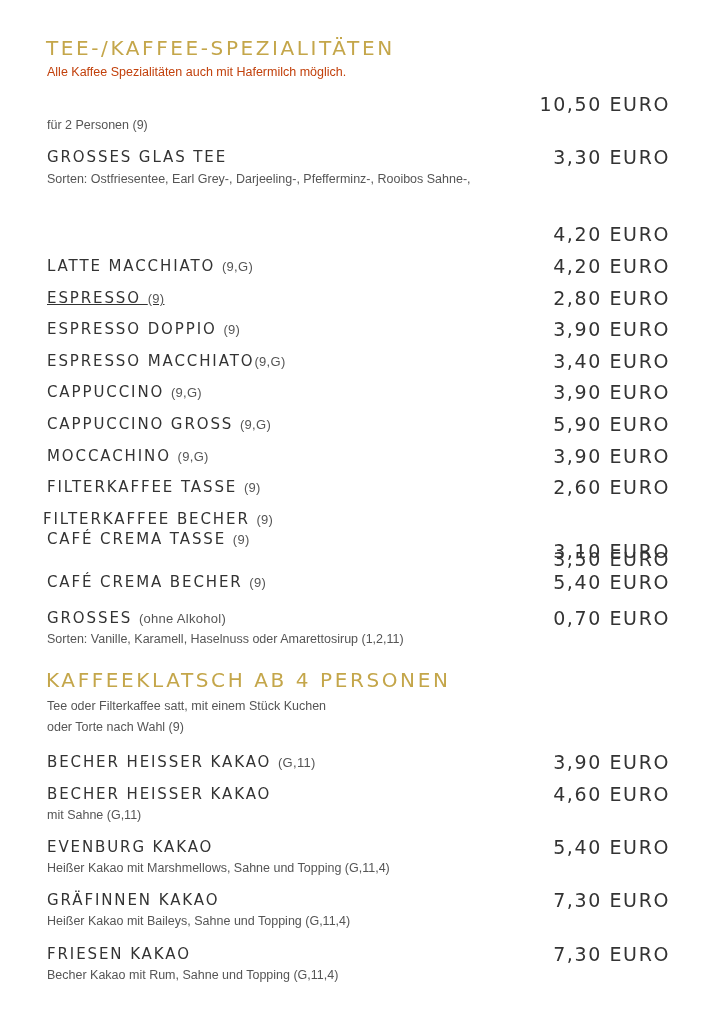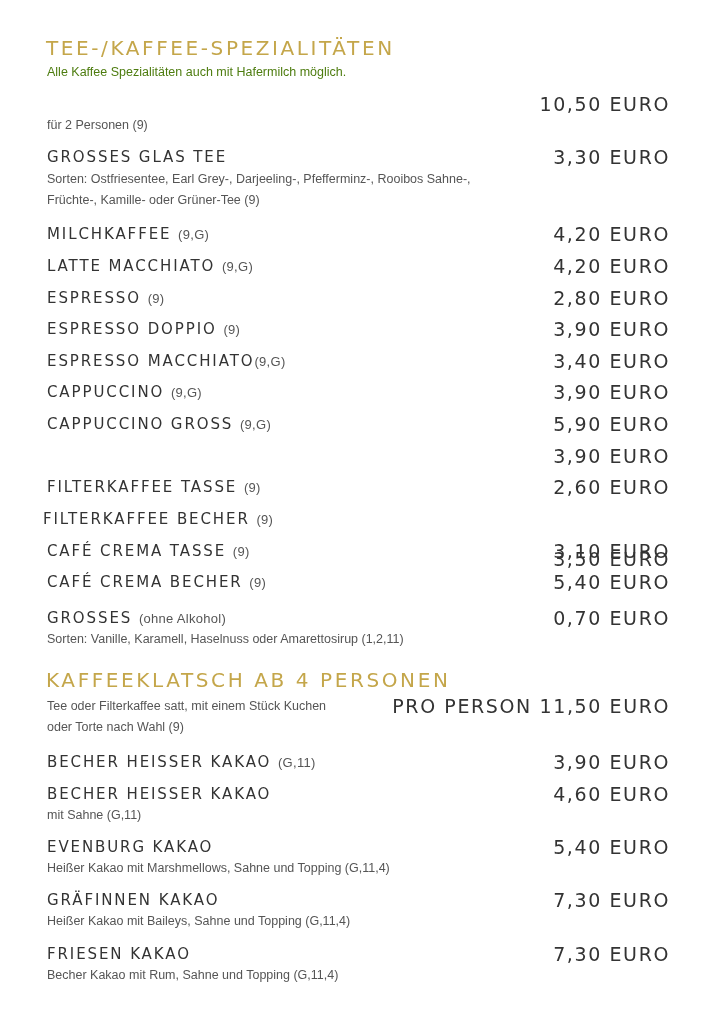--- a/index.html
+++ b/index.html
@@ -6,21 +6,21 @@
     body { width: 720px; height: 1024px; position: relative; overflow: hidden; }
     .page { position: absolute; left: 0; top: 0; width: 720px; height: 1024px; }
     .abs { position: absolute; white-space: nowrap; }
     .sec-title {
       font-family: "DejaVu Sans", sans-serif;
       font-size: 20px; letter-spacing: 2.6px; font-weight: normal;
       color: #c4a64a; line-height: 24px;
     }
     .sec-sub {
       font-family: "Liberation Sans", sans-serif;
-      font-size: 12.5px; color: #4d7c0f; line-height: 16px;
+      font-size: 12.5px; color: #c2410c; line-height: 16px;
     }
     .name {
       font-family: "DejaVu Sans", sans-serif;
       font-size: 15px; letter-spacing: 1.9px; color: #333333;
       line-height: 20px; font-weight: normal;
     }
     .allergen {
       font-family: "Liberation Sans", sans-serif;
       font-size: 13px; letter-spacing: 0.3px; color: #555555;
     }
@@ -40,66 +40,64 @@
 <div class="page">
 
   <div class="abs sec-title" style="left:46px; top:36px;">TEE-/KAFFEE-SPEZIALITÄTEN</div>
   <div class="abs sec-sub" style="left:47px; top:64px;">Alle Kaffee Spezialitäten auch mit Hafermilch möglich.</div>
 
   <div class="abs desc" style="left:47px; top:115px;">für 2 Personen (9)</div>
   <div class="abs price" style="top:94px;">10,50 EURO</div>
 
   <div class="abs name" style="left:47px; top:147px;">GROSSES GLAS TEE</div>
   <div class="abs desc" style="left:47px; top:169px;">Sorten: Ostfriesentee, Earl Grey-, Darjeeling-, Pfefferminz-, Rooibos Sahne-,</div>
-  <div class="abs desc" style="left:47px; top:190px;">Früchte-, Kamille- oder Grüner-Tee (9)</div>
   <div class="abs price" style="top:147px;">3,30 EURO</div>
 
-  <div class="abs name" style="left:47px; top:224px;"><span>MILCHKAFFEE</span> <span class="allergen">(9,G)</span></div>
   <div class="abs price" style="top:224px;">4,20 EURO</div>
 
   <div class="abs name" style="left:47px; top:256px;"><span>LATTE MACCHIATO</span> <span class="allergen">(9,G)</span></div>
   <div class="abs price" style="top:256px;">4,20 EURO</div>
 
-  <div class="abs name" style="left:47px; top:288px;"><span>ESPRESSO</span> <span class="allergen">(9)</span></div>
+  <div class="abs name" style="left:47px; top:288px;text-decoration:underline;"><span>ESPRESSO</span> <span class="allergen">(9)</span></div>
   <div class="abs price" style="top:288px;">2,80 EURO</div>
 
   <div class="abs name" style="left:47px; top:319px;"><span>ESPRESSO DOPPIO</span> <span class="allergen">(9)</span></div>
   <div class="abs price" style="top:319px;">3,90 EURO</div>
 
   <div class="abs name" style="left:47px; top:351px;"><span>ESPRESSO MACCHIATO</span><span class="allergen">(9,G)</span></div>
   <div class="abs price" style="top:351px;">3,40 EURO</div>
 
   <div class="abs name" style="left:47px; top:382px;text-align:center;"><span>CAPPUCCINO</span> <span class="allergen">(9,G)</span></div>
   <div class="abs price" style="top:382px;">3,90 EURO</div>
 
   <div class="abs name" style="left:47px; top:414px;"><span>CAPPUCCINO GROSS</span> <span class="allergen">(9,G)</span></div>
   <div class="abs price" style="top:414px;">5,90 EURO</div>
 
+  <div class="abs name" style="left:47px; top:446px;"><span>MOCCACHINO</span> <span class="allergen">(9,G)</span></div>
   <div class="abs price" style="top:446px;">3,90 EURO</div>
 
   <div class="abs name" style="left:47px; top:477px;"><span>FILTERKAFFEE TASSE</span> <span class="allergen">(9)</span></div>
   <div class="abs price" style="top:477px;">2,60 EURO</div>
 
   <div class="abs name" style="left:43px; top:509px;"><span>FILTERKAFFEE BECHER</span> <span class="allergen">(9)</span></div>
   <div class="abs price" style="top:509px;margin-top:40px;">3,50 EURO</div>
 
-  <div class="abs name" style="left:47px; top:541px;"><span>CAFÉ CREMA TASSE</span> <span class="allergen">(9)</span></div>
+  <div class="abs name" style="left:47px; top:529px;"><span>CAFÉ CREMA TASSE</span> <span class="allergen">(9)</span></div>
   <div class="abs price" style="top:541px;">3,10 EURO</div>
 
   <div class="abs name" style="left:47px; top:572px;"><span>CAFÉ CREMA BECHER</span> <span class="allergen">(9)</span></div>
   <div class="abs price" style="top:572px;">5,40 EURO</div>
 
   <div class="abs name" style="left:47px; top:608px;"><span>GROSSES</span> <span class="allergen">(ohne Alkohol)</span></div>
   <div class="abs desc" style="left:47px; top:629px;">Sorten: Vanille, Karamell, Haselnuss oder Amarettosirup (1,2,11)</div>
   <div class="abs price" style="top:608px;">0,70 EURO</div>
 
   <div class="abs sec-title" style="left:46px; top:668px;">KAFFEEKLATSCH AB 4 PERSONEN</div>
   <div class="abs desc" style="left:47px; top:696px;">Tee oder Filterkaffee satt, mit einem Stück Kuchen</div>
   <div class="abs desc" style="left:47px; top:717px;">oder Torte nach Wahl (9)</div>
-  <div class="abs price" style="top:696px;">PRO PERSON 11,50 EURO</div>
 
   <div class="abs name" style="left:47px; top:752px;"><span>BECHER HEISSER KAKAO</span> <span class="allergen">(G,11)</span></div>
   <div class="abs price" style="top:752px;">3,90 EURO</div>
 
   <div class="abs name" style="left:47px; top:784px;">BECHER HEISSER KAKAO</div>
   <div class="abs desc" style="left:47px; top:805px;">mit Sahne (G,11)</div>
   <div class="abs price" style="top:784px;">4,60 EURO</div>
 
   <div class="abs name" style="left:47px; top:837px;">EVENBURG KAKAO</div>
   <div class="abs desc" style="left:47px; top:858px;">Heißer Kakao mit Marshmellows, Sahne und Topping (G,11,4)</div>

